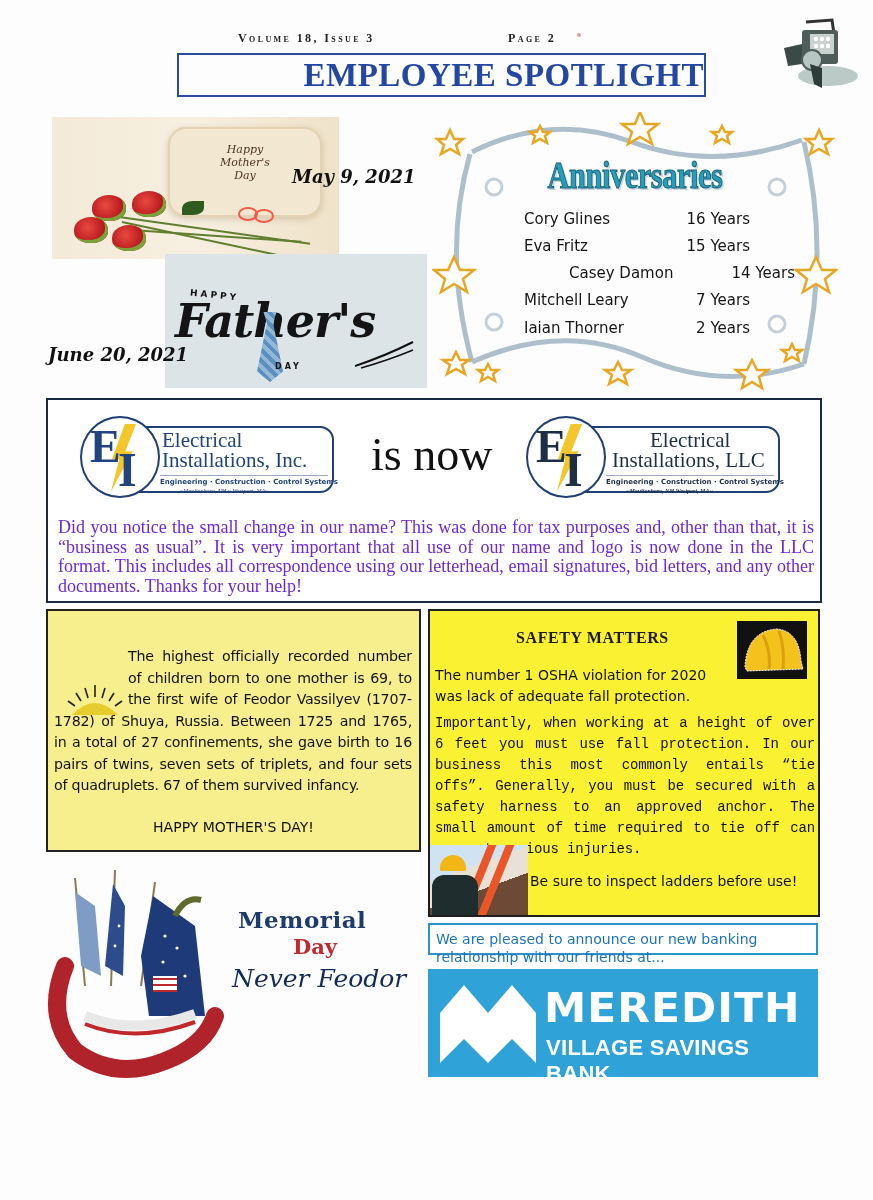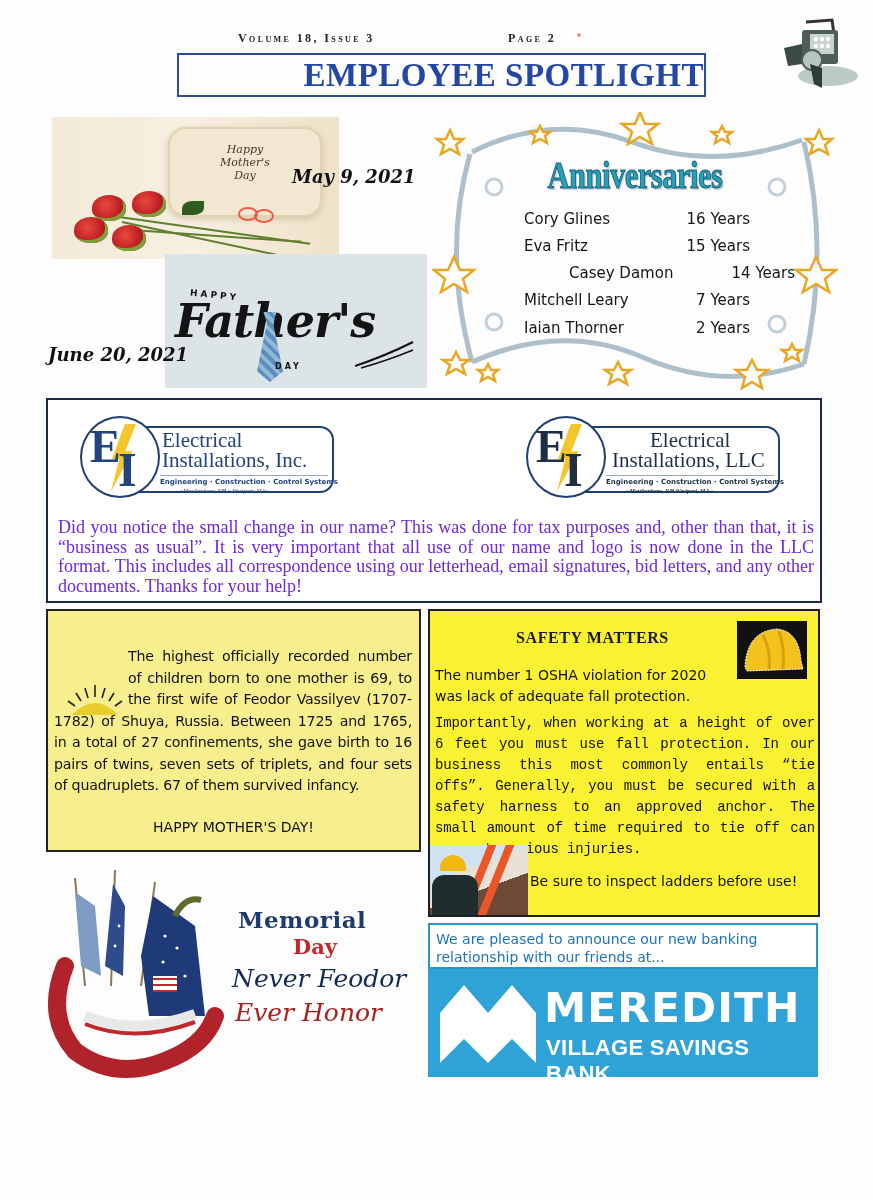--- a/index.html
+++ b/index.html
@@ -69,21 +69,21 @@
   .safe-foot { left:100px; top:262px; font-family:"DejaVu Sans", sans-serif; font-size:14px; color:#111; }
 
   
   .mem { left:45px; top:866px; width:380px; height:215px; }
   .mem-1 { left:193px; top:40px; font-family:"DejaVu Serif", serif; font-weight:bold; font-size:23px; color:#1f3b6e; letter-spacing:0.5px; }
   .mem-2 { left:248px; top:68px; font-family:"DejaVu Serif", serif; font-weight:bold; font-size:21px; color:#c0282b; }
   .mem-3 { left:187px; top:98px; font-family:"DejaVu Serif", serif; font-style:italic; font-size:25px; color:#122a56; }
   .mem-4 { left:190px; top:132px; font-family:"DejaVu Serif", serif; font-style:italic; font-size:25px; color:#a82121; }
 
   
-  .bank-msg { left:428px; top:923px; width:390px; height:46px; border:2px solid #2b95c9; box-sizing:border-box; background:#fff; }
+  .bank-msg { left:428px; top:923px; width:390px; height:32px; border:2px solid #2b95c9; box-sizing:border-box; background:#fff; }
   .bank-msg span { position:absolute; left:6px; top:5px; width:370px; font-family:"DejaVu Sans", sans-serif; font-size:14px; line-height:18px; color:#1d73b8; }
   .bank-logo { left:428px; top:969px; width:390px; height:108px; background:#2fa2d8; }
   .bank-name { left:116px; top:16px; font-family:"DejaVu Sans", sans-serif; font-weight:bold; font-size:40px; color:#fff; letter-spacing:1px; transform:scaleX(1.06); transform-origin:left; }
   .bank-sub { left:118px; top:66px; font-family:"Liberation Sans", sans-serif; font-weight:bold; font-size:22px; color:#fff; letter-spacing:0.3px; }
 </style>
 </head>
 <body>
 
 <div class="abs hdr-vol">Volume 18, Issue 3</div>
 <div class="abs hdr-page">Page 2</div>
@@ -197,20 +197,21 @@
     <div class="logo-E">E</div>
     <div class="logo-I">I</div>
     <div class="logo-name">
       <div>Electrical</div>
       <div>Installations, Inc.</div>
     </div>
     <div class="logo-rule"></div>
     <div class="logo-tag">Engineering · Construction · Control Systems</div>
     <div class="logo-loc">~Moultonboro, NH ~ Westport, MA~</div>
   </div>
+  <div class="abs is-now">is now</div>
   <div class="abs logo" style="left:478px;top:16px;">
     <div class="logo-pill"></div>
     <div class="logo-circle"></div>
     <div class="bolt"></div>
     <div class="logo-E" style="color:#1e2f45;">E</div>
     <div class="logo-I" style="color:#1e2f45;">I</div>
     <div class="logo-name" style="color:#1e2f45;left:86px;">
       <div style="padding-left:38px;">Electrical</div>
       <div>Installations, LLC</div>
     </div>
@@ -285,21 +286,20 @@
         <line x1="108" y1="125" x2="132" y2="125"></line>
       </g>
     <path d="M20 100 Q0 150 30 185 Q70 215 120 195 Q160 180 170 150" stroke="#b0232a" stroke-width="18" fill="none" stroke-linecap="round"></path>
     <path d="M40 150 Q90 170 150 148" stroke="#e8e8e8" stroke-width="10" fill="none"></path>
     <path d="M40 158 Q90 178 150 156" stroke="#c0282b" stroke-width="4" fill="none"></path>
     <path d="M130 50 Q140 30 156 34" stroke="#5d6b2e" stroke-width="6" fill="none"></path>
   </svg>
   <div class="abs mem-1">Memorial</div>
   <div class="abs mem-2">Day</div>
   <div class="abs mem-3">Never Feodor</div>
-  <div class="abs mem-4">Ever Honor</div>
 </div>
 
 <div class="abs bank-msg">
   <span>We are pleased to announce our new banking relationship with our friends at...</span>
 </div>
 <div class="abs bank-logo">
   <svg class="abs" style="left:12px;top:14px;" width="96" height="82">
     <polygon points="0,30 24,2 48,30 72,2 96,30 96,80 72,56 48,80 24,56 0,80" fill="#fff"></polygon>
   </svg>
   <div class="abs bank-name">MEREDITH</div>

